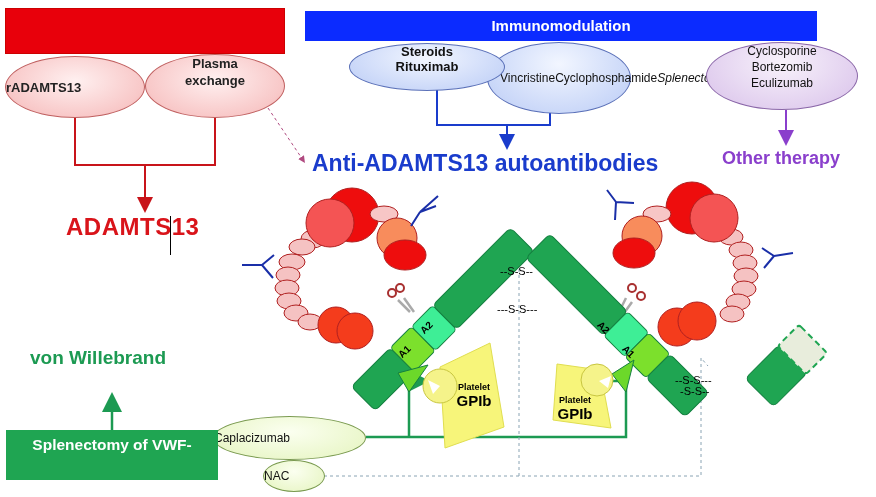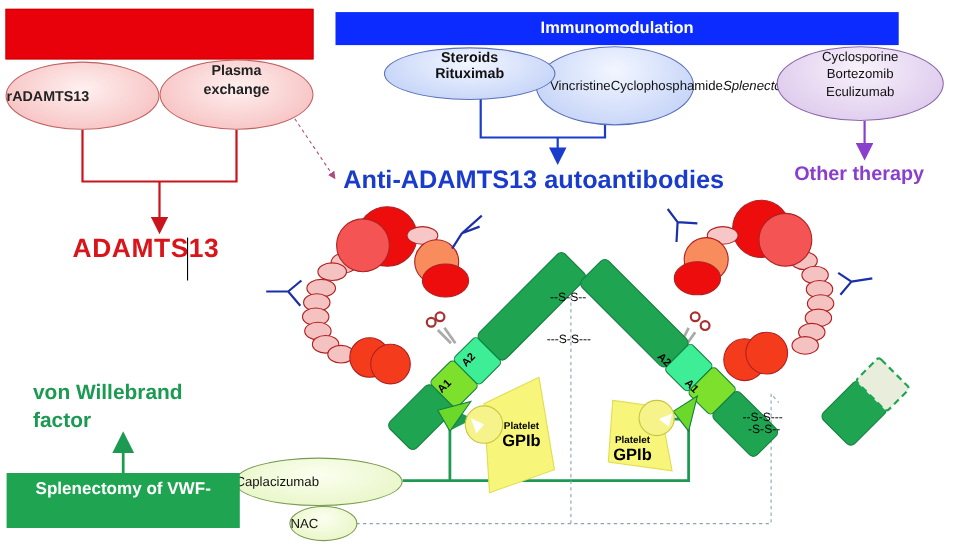--- a/index.html
+++ b/index.html
@@ -220,18 +220,17 @@
 </div>
 <div class="ell ell-green" style="left:263px;top:460px;width:62px;height:32px;">
   <span>NAC</span>
 </div>
 
 <div class="abs big-red">ADAMTS13</div>
 <div class="abs big-blue">Anti-ADAMTS13 autoantibodies</div>
 <div class="abs purple-txt">Other therapy</div>
 <div class="abs vwf-txt">
   <div>von Willebrand</div>
-  <div>factor</div>
 </div>
 <div class="abs inh-box">
   <div>Splenectomy of VWF-</div>
 </div>
 <div class="cursor"></div>
 
 </body></html>

